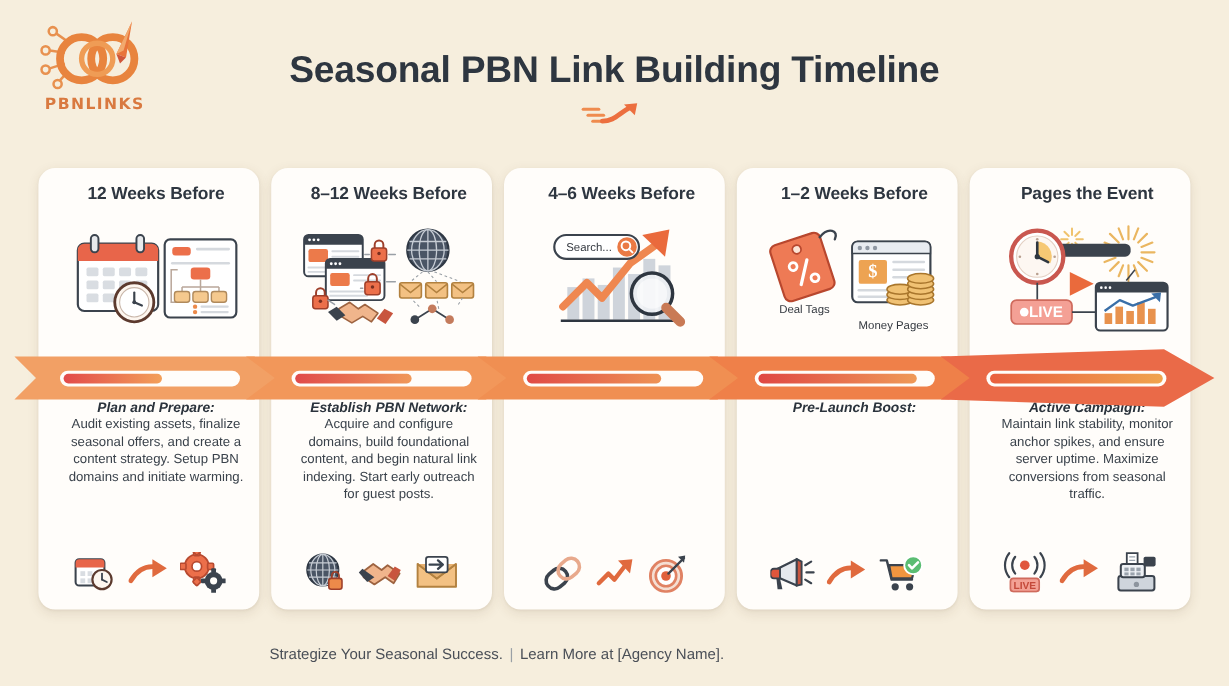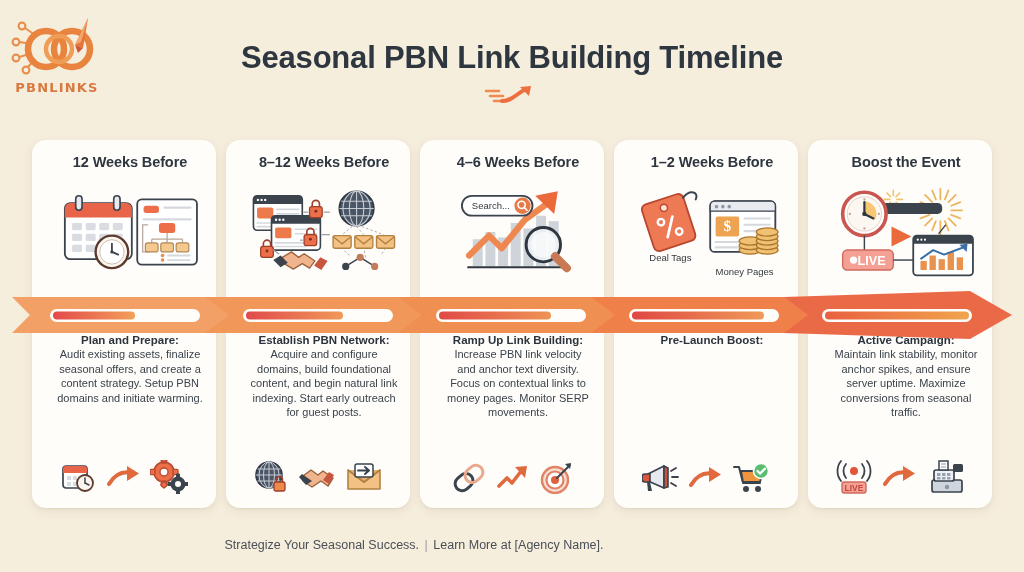--- a/index.html
+++ b/index.html
@@ -6,21 +6,21 @@
   html, body { width: 1024px; height: 572px; }
   body {
     font-family: "Liberation Sans", sans-serif;
     background: #f6eedd;
     overflow: hidden;
     position: relative;
   }
   #root { position: relative; width: 1024px; height: 572px; }
 
   
-  .logo-wrap { position: absolute; left: 2px; top: 12px; width: 110px; height: 88px; }
+  .logo-wrap { position: absolute; left: 24px; top: 12px; width: 110px; height: 88px; }
   .logo-wrap svg { display: block; }
   .logo-text {
     position: absolute; left: 0; top: 68px; width: 110px;
     text-align: center; font-size: 13px; font-weight: 700;
     letter-spacing: 1.2px; color: #d9793f;
     font-family: "DejaVu Sans", sans-serif;
   }
 
   
   .title {
@@ -52,21 +52,21 @@
   }
   .card-illus {
     height: 112px; width: 100%;
     display: flex; align-items: center; justify-content: center;
     margin-top: 6px;
   }
   .illus-spacer { height: 46px; width: 100%; }
   .card-body { padding: 0 2px; text-align: center; }
   .card-heading {
     font-size: 11.5px; font-weight: 700; color: #2b333c;
-    display: block; margin-bottom: 1px;
+    display: block; margin-bottom: 1px; font-style: italic;
   }
   .card-desc {
     font-size: 11px; line-height: 1.32; color: #3a424b;
     display: block;
   }
   .card-icons {
     position: absolute; bottom: 14px; left: 0; width: 100%;
     display: flex; align-items: center; justify-content: center; gap: 9px;
   }
 
@@ -380,24 +380,20 @@
             <line x1="91" y1="27" x2="94" y2="30" stroke="#fff" stroke-width="1.8" stroke-linecap="round"></line>
           </g>
           <g>
             <circle cx="112" cy="68" r="19" fill="#eef1f5" fill-opacity="0.85" stroke="#2e3640" stroke-width="3.2"></circle>
             <circle cx="112" cy="68" r="14" fill="#fff" fill-opacity="0.55"></circle>
             <path d="M125 81 L138 94" stroke="#c97a55" stroke-width="9" stroke-linecap="round"></path>
           </g>
         </svg>
       </div>
       <div class="illus-spacer"></div>
-      <div class="card-body">
-        <span class="card-heading">Ramp Up Link Building:</span>
-        <span class="card-desc">Increase PBN link velocity and anchor text diversity. Focus on contextual links to money pages. Monitor SERP movements.</span>
-      </div>
       <div class="card-icons">
         <svg width="36" height="30" viewBox="0 0 36 30">
           <g transform="rotate(-40 18 15)">
             <rect x="2" y="8" width="19" height="14" rx="7" fill="none" stroke="#3b434d" stroke-width="3"></rect>
             <rect x="15" y="8" width="19" height="14" rx="7" fill="none" stroke="#e8a98c" stroke-width="3"></rect>
           </g>
         </svg>
         <svg width="34" height="28" viewBox="0 0 34 28">
           <path d="M3 22 L11 14 L16 19 L26 6" fill="none" stroke="#e06a3e" stroke-width="3.6" stroke-linejoin="round" stroke-linecap="round"></path>
           <path d="M19 3 L31 2 L29 14 Z" fill="#e06a3e"></path>
@@ -483,21 +479,21 @@
           <path d="M9 9 h22 l-3 11 h-17z" fill="#f0953f" stroke="#3b434d" stroke-width="1.8" stroke-linejoin="round"></path>
           <circle cx="14" cy="27" r="3" fill="#3b434d"></circle>
             <circle cx="26" cy="27" r="3" fill="#3b434d"></circle>
           <circle cx="29" cy="9" r="7.5" fill="#5bbd72" stroke="#fff" stroke-width="1.6"></circle>
           <path d="M25.5 9 l2.5 2.6 l5 -5" fill="none" stroke="#fff" stroke-width="2.2" stroke-linecap="round" stroke-linejoin="round"></path>
         </svg>
       </div>
     </div>
 
     <div class="card">
-      <div class="card-title">Boost the Event</div>
+      <div class="card-title">Pages the Event</div>
       <div class="card-illus">
         <svg width="168" height="108" viewBox="0 0 168 108">
           <g stroke="#f0c36d" stroke-width="1.8" stroke-linecap="round" fill="none">
             <g transform="translate(70,18)">
               <path d="M0 -10 v6 M0 10 v-6 M-10 0 h6 M10 0 h-6 M-7 -7 l4 4 M7 7 l-4 -4 M7 -7 l-4 4 M-7 7 l4 -4"></path>
             </g>
             <g transform="translate(122,30)" stroke="#eab660" stroke-width="2">
               <path d="M0 -24 v12 M0 24 v-12 M-24 0 h12 M24 0 h-12
                        M-17 -17 l8 8 M17 17 l-8 -8 M17 -17 l-8 8 M-17 17 l8 -8
                        M-9 -22 l4 10 M9 22 l-4 -10 M9 -22 l-4 10 M-9 22 l4 -10

